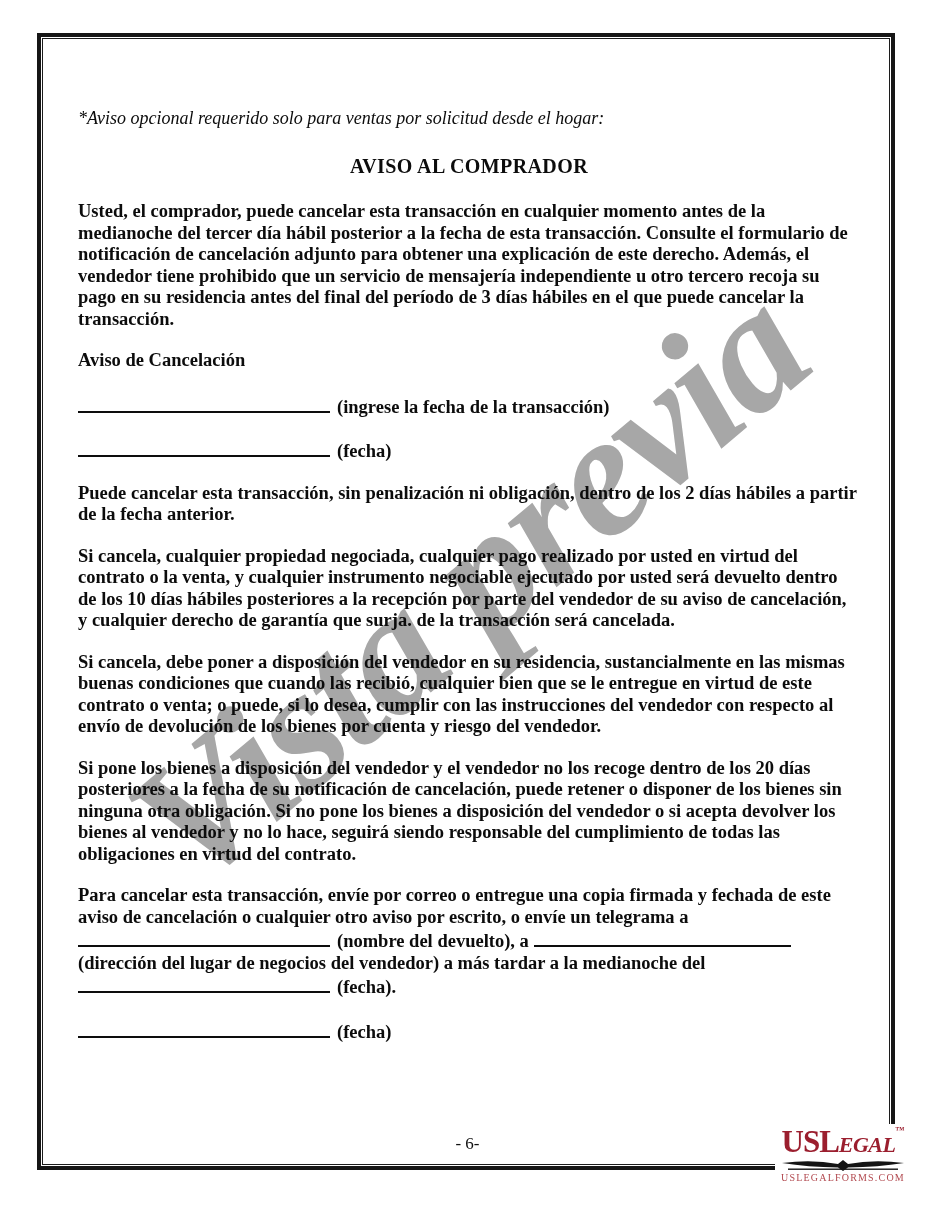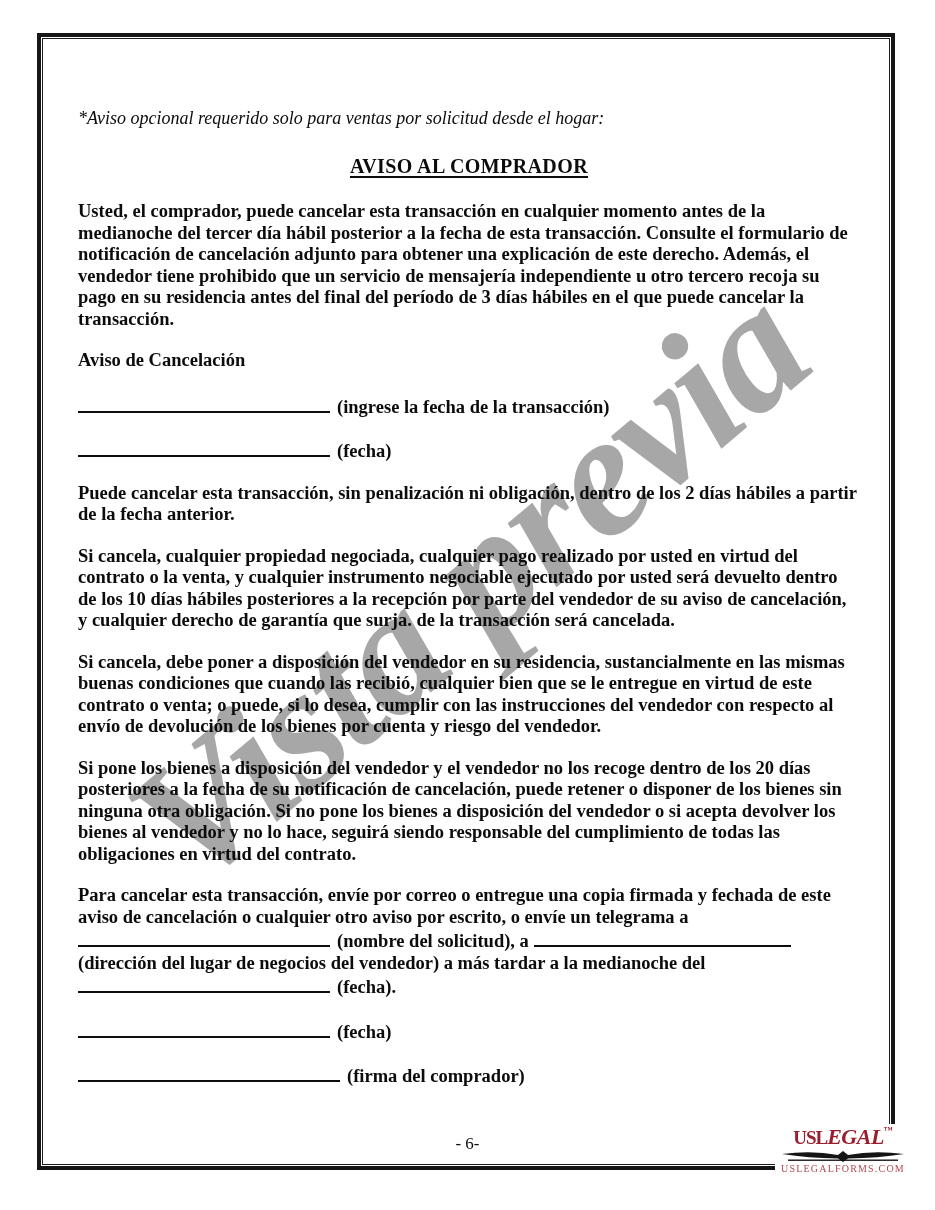--- a/index.html
+++ b/index.html
@@ -30,21 +30,21 @@
   .content {
     position:absolute; left:78px; right:75px; top:108px; z-index:2;
     font-size:18.5px; line-height:21.5px; font-weight:bold;
   }
   .intro-note { font-weight:normal; font-style:italic; font-size:18px; }
   .doc-title {
     text-align:center; font-size:20px; letter-spacing:.4px;
     margin-top:26px; 
   }
   .doc-title span {
-    text-decoration:underline; text-decoration-thickness:2px; text-underline-offset:3px;
+    text-decoration-thickness:2px; text-underline-offset:3px;
   }
   .para { margin-top:20px; text-align:left; }
   .para.first { margin-top:24px; }
   .plain { font-weight:bold; }
   .blank {
     display:inline-block; width:252px; height:19px;
     border-bottom:2px solid #0d0d0d; margin-right:7px; vertical-align:baseline;
   }
   .blank.w257 { width:257px; margin-left:5px; margin-right:0; }
   .blank.w262 { width:262px; }
@@ -55,21 +55,21 @@
     position:absolute; left:50%; top:1134px; transform:translateX(-50%);
     z-index:2; font-family:"Liberation Serif", serif; font-size:17px; color:#111;
   }
   
   .uslegal {
     position:absolute; right:24px; top:1124px; z-index:4;
     width:136px; text-align:center; background:#ffffff; padding:2px 2px 1px;
     line-height:1;
   }
   .uslegal .word { color:#9b1e2e; font-weight:bold; white-space:nowrap; }
-  .uslegal .big { font-size:19px; letter-spacing:-1px;margin-top:24px; }
+  .uslegal .big { font-size:31px; letter-spacing:-1px;margin-top:24px; }
   .uslegal .small { font-size:22px; letter-spacing:-0.5px;font-style:italic; }
   .uslegal .tm { font-size:9px; vertical-align:top; color:#9b1e2e; font-weight:bold; }
   .uslegal .wings { display:block; margin:1px auto 0; }
   .uslegal .site {
     display:block; margin-top:1px; color:#b24a50; font-size:10px;
     letter-spacing:1.2px; font-weight:normal; filter:blur(.4px);
   }
 </style>
 </head>
 <body>
@@ -103,33 +103,30 @@
     <p class="para">Puede cancelar esta transacción, sin penalización ni obligación, dentro de los 2 días hábiles a partir de la fecha anterior.</p>
 
     <p class="para">Si cancela, cualquier propiedad negociada, cualquier pago realizado por usted en virtud del contrato o la venta, y cualquier instrumento negociable ejecutado por usted será devuelto dentro de los 10 días hábiles posteriores a la recepción por parte del vendedor de su aviso de cancelación, y cualquier derecho de garantía que surja. de la transacción será cancelada.</p>
 
     <p class="para">Si cancela, debe poner a disposición del vendedor en su residencia, sustancialmente en las mismas buenas condiciones que cuando las recibió, cualquier bien que se le entregue en virtud de este contrato o venta; o puede, si lo desea, cumplir con las instrucciones del vendedor con respecto al envío de devolución de los bienes por cuenta y riesgo del vendedor.</p>
 
     <p class="para">Si pone los bienes a disposición del vendedor y el vendedor no los recoge dentro de los 20 días posteriores a la fecha de su notificación de cancelación, puede retener o disponer de los bienes sin ninguna otra obligación. Si no pone los bienes a disposición del vendedor o si acepta devolver los bienes al vendedor y no lo hace, seguirá siendo responsable del cumplimiento de todas las obligaciones en virtud del contrato.</p>
 
     <p class="para">
       <span>Para cancelar esta transacción, envíe por correo o entregue una copia firmada y fechada de este aviso de cancelación o cualquier otro aviso por escrito, o envíe un telegrama a</span>
-      <span class="blank"></span><span>(nombre del solicitud), a</span><span class="blank w257"></span>
+      <span class="blank"></span><span>(nombre del devuelto), a</span><span class="blank w257"></span>
       <span>(dirección del lugar de negocios del vendedor) a más tardar a la medianoche del</span>
       <span class="blank"></span><span>(fecha).</span>
     </p>
 
 
     <div class="blank-row">
       <span class="blank"></span><span>(fecha)</span>
     </div>
 
-    <div class="blank-row">
-      <span class="blank w262"></span><span>(firma del comprador)</span>
-    </div>
 
   </div>
 
   <div class="page-number">- 6-</div>
 
   <div class="uslegal">
     <span class="word"><span class="big">USL</span><span class="small">EGAL</span><span class="tm">™</span></span>
     <svg class="wings" width="126" height="14" viewBox="0 0 126 14">
       <path fill="#141414" d="M2 5 Q32 1 58 6 L63 2 L68 6 Q94 1 124 5 Q98 9 68 9.5 L63 13 L58 9.5 Q28 9 2 5 Z"></path>
       <rect x="8" y="10.5" width="110" height="1.4" fill="#141414"></rect>

